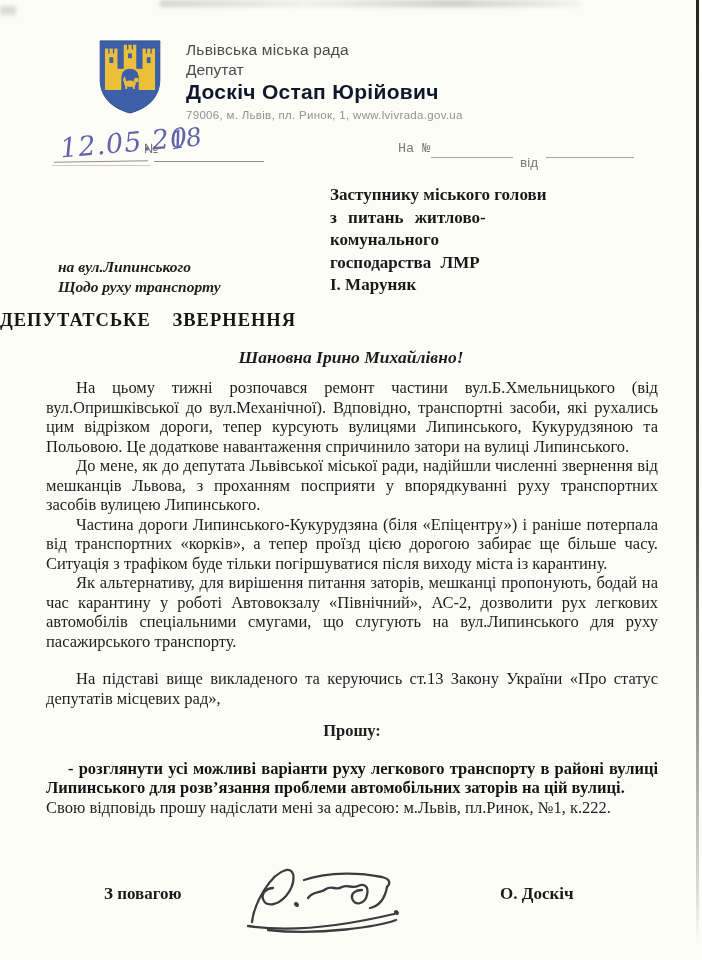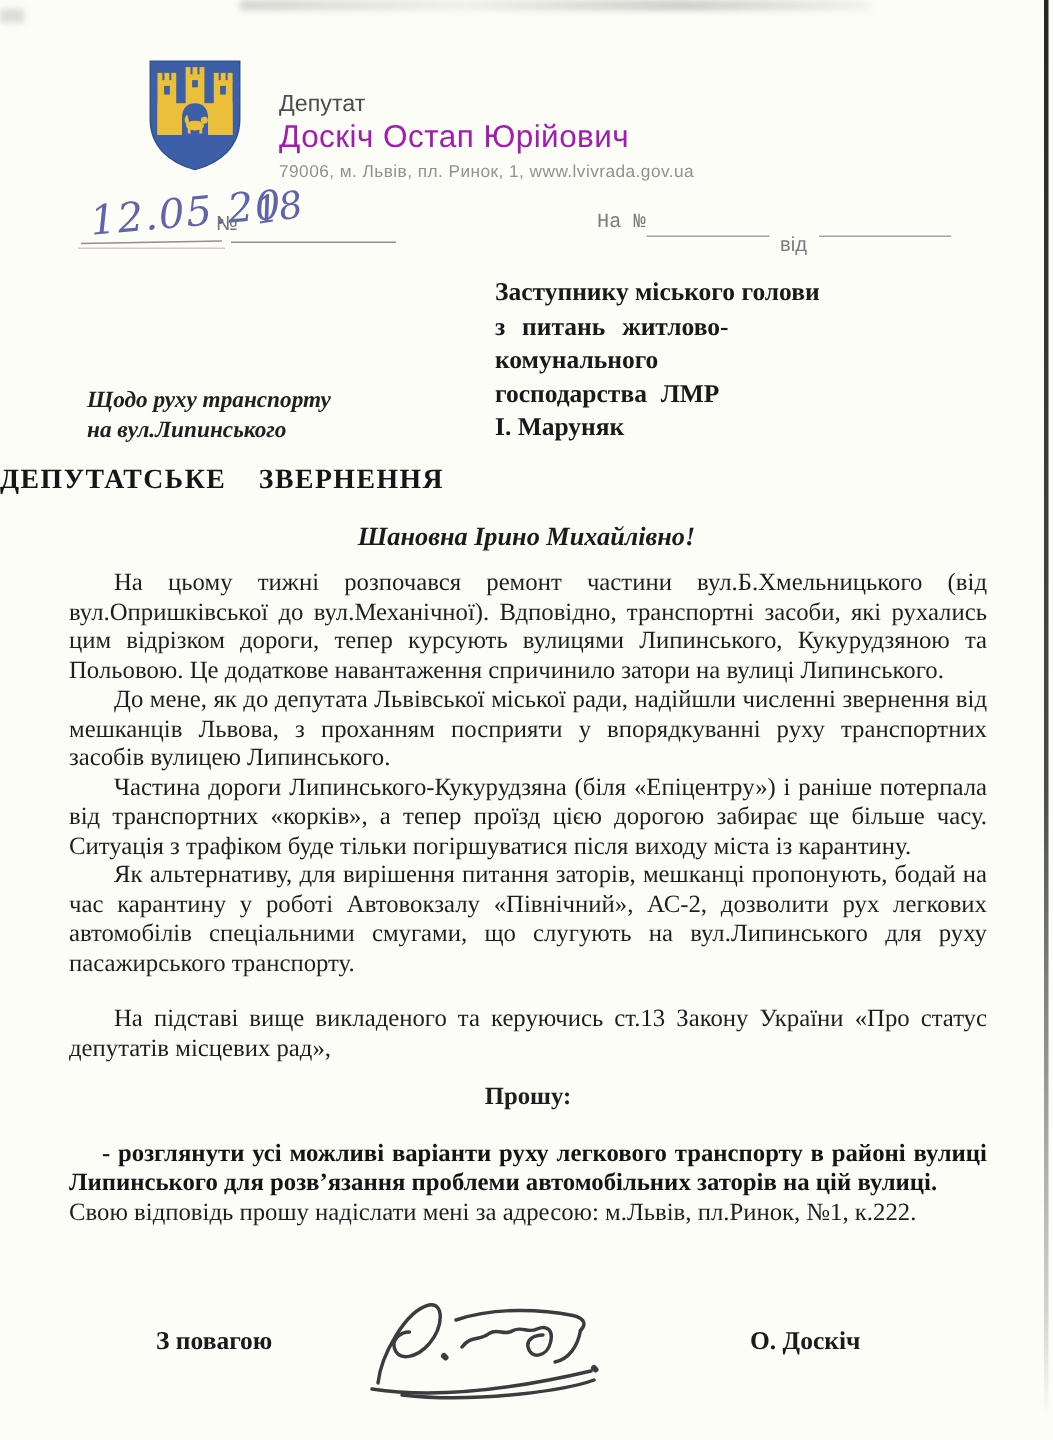--- a/index.html
+++ b/index.html
@@ -14,21 +14,21 @@
     background:linear-gradient(90deg,rgba(105,105,105,.28),rgba(130,130,130,.10) 35%,rgba(90,90,90,.30) 70%,rgba(130,130,130,.08));
     filter:blur(2px);}
   .corner-smudge{position:absolute;left:0;top:6px;width:16px;height:9px;background:rgba(120,120,120,.25);filter:blur(2px);}
   .edge-line{position:absolute;right:3px;top:0;width:3px;height:945px;
     background:linear-gradient(#262626,#4a4a4a 55%,rgba(80,80,80,.25) 92%,rgba(80,80,80,0));}
   
   .coat{position:absolute;left:96px;top:38px;width:68px;height:77px;}
   .hdr{font-family:"Liberation Sans","DejaVu Sans",sans-serif;position:absolute;left:186px;}
   .hdr-org{top:41px;font-size:15.5px;color:#4c4c50;letter-spacing:.2px;}
   .hdr-role{top:61px;font-size:15.5px;color:#4c4c50;}
-  .hdr-name{top:80px;font-size:21px;font-weight:normal;color:#a21caf;letter-spacing:.3px;}
+  .hdr-name{top:80px;font-size:21px;font-weight:bold;color:#0f172a;letter-spacing:.3px;}
   .hdr-addr{top:109px;font-size:11.5px;color:#919195;letter-spacing:.3px;}
   
   .hw{font-family:"DejaVu Serif",serif;font-style:italic;color:#6164ab;}
   .hw-date{position:absolute;left:60px;top:127px;font-size:27px;letter-spacing:1px;transform:rotate(-5deg);}
   .hw-num{position:absolute;left:170px;top:124px;font-size:25px;transform:rotate(-9deg);}
   .no-label{position:absolute;left:144px;top:141px;font-family:"Liberation Sans",sans-serif;font-size:13.5px;color:#737377;}
   .dline{position:absolute;border-bottom:1.6px solid #8f8f93;height:0;}
   .dline1{left:54px;top:161px;width:94px;transform:rotate(-1deg);}
   .dline1b{left:52px;top:165px;width:98px;border-bottom:1px solid rgba(190,125,125,.45);}
   .dline2{left:154px;top:161px;width:110px;}
@@ -97,20 +97,21 @@
     </g>
     <g fill="#ecbf3b">
       <ellipse cx="35" cy="47.5" rx="6.2" ry="3.4"></ellipse>
       <circle cx="41.5" cy="43.8" r="2.4"></circle>
       <path d="M29.5,47 C27.5,45 27.2,42 29.5,40 C30.6,41.5 30.5,44.5 31.5,46 Z"></path>
       <rect x="30" y="49" width="2" height="4"></rect>
         <rect x="38" y="49" width="2" height="4"></rect>
     </g>
   </svg>
 
+  <div class="hdr hdr-org">Львівська міська рада</div>
   <div class="hdr hdr-role">Депутат</div>
   <div class="hdr hdr-name">Доскіч Остап Юрійович</div>
   <div class="hdr hdr-addr">79006, м. Львів, пл. Ринок, 1,  www.lvivrada.gov.ua</div>
 
   <div class="hw hw-date">12.05.20</div>
   <div class="no-label">№</div>
   <div class="hw hw-num">18</div>
   <div class="dline dline1"></div>
   <div class="dline1b dline"></div>
   <div class="dline dline2"></div>
@@ -120,22 +121,22 @@
   <div class="rline rline2"></div>
 
   <div class="addressee">
     <div>Заступнику міського голови</div>
     <div class="addr-just">з питань житлово-комунального</div>
     <div class="addr-sp">господарства ЛМР</div>
     <div>І. Маруняк</div>
   </div>
 
   <div class="subject">
+    <div>на вул.Липинського</div>
     <div>Щодо руху транспорту</div>
-    <div>на вул.Липинського</div>
   </div>
 
   <div class="title">ДЕПУТАТСЬКЕ ЗВЕРНЕННЯ</div>
   <div class="salutation">Шановна Ірино Михайлівно!</div>
 
   <div class="body-text">
     <p>На цьому тижні розпочався ремонт частини вул.Б.Хмельницького (від вул.Опришківської до вул.Механічної). Вдповідно, транспортні засоби, які рухались цим відрізком дороги, тепер курсують вулицями Липинського, Кукурудзяною та Польовою. Це додаткове навантаження спричинило затори на вулиці Липинського.</p>
     <p>До мене, як до депутата Львівської міської ради, надійшли численні звернення від мешканців Львова, з проханням посприяти у впорядкуванні руху транспортних засобів вулицею Липинського.</p>
     <p>Частина дороги Липинського-Кукурудзяна (біля «Епіцентру») і раніше потерпала від транспортних «корків», а тепер проїзд цією дорогою забирає ще більше часу. Ситуація з трафіком буде тільки погіршуватися після виходу міста із карантину.</p>
     <p>Як альтернативу, для вирішення питання заторів, мешканці пропонують, бодай на час карантину у роботі Автовокзалу «Північний», АС-2, дозволити рух легкових автомобілів спеціальними смугами, що слугують на вул.Липинського для руху пасажирського транспорту.</p>

